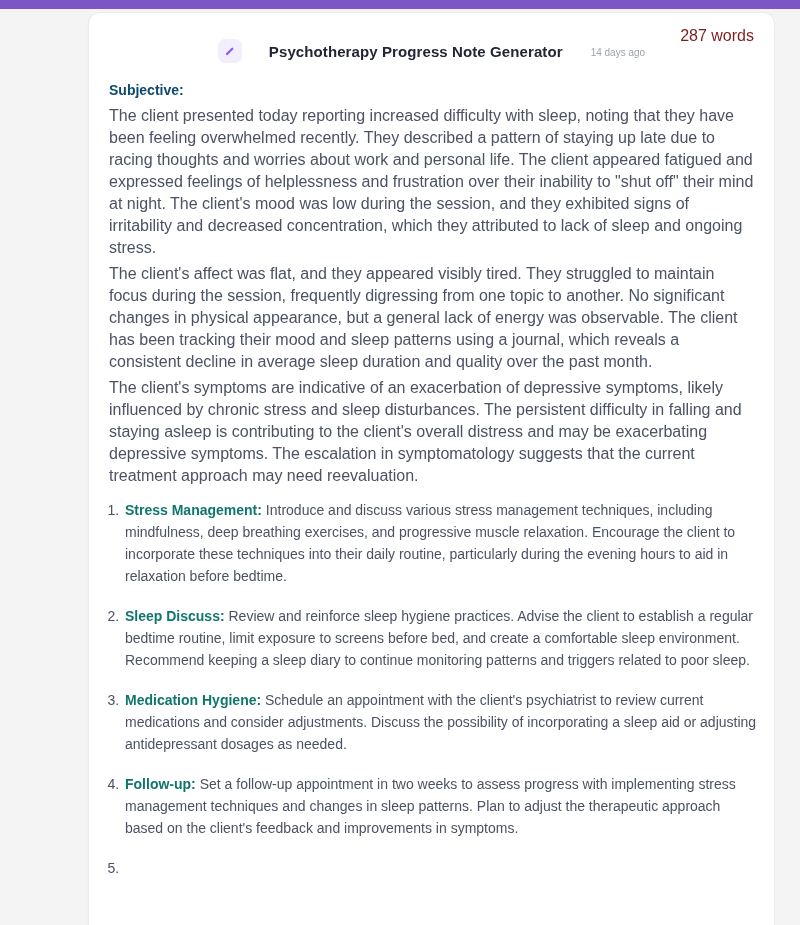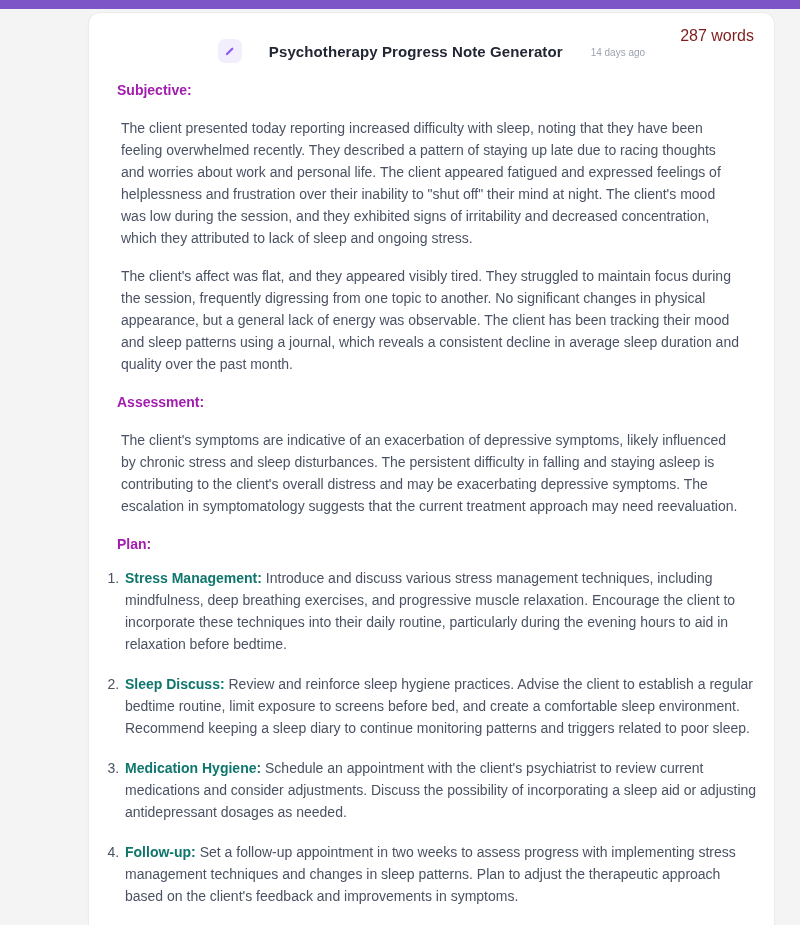--- a/index.html
+++ b/index.html
@@ -53,29 +53,29 @@
     color: #222634;
     letter-spacing: 0.1px;
   }
   .note-timestamp {
     font-size: 10px;
     color: #9ca3af;
     margin-left: 1px;
     padding-top: 2px;
   }
   .sec-h {
-    margin: 16px 0 3px 12px;
+    margin: 16px 0 3px 4px;
     font-size: 14px;
     line-height: 22px;
     font-weight: bold;
-    color: #a21caf;
+    color: #0c4a6e;
   }
   .body-p {
-    margin: 16px;
-    font-size: 14px;
+    margin: 4px;
+    font-size: 16px;
     line-height: 22px;
     color: #4a5263;
   }
   ol.plan-list {
     margin: 12px 0 0 0;
     padding-left: 18px;
   }
   ol.plan-list li {
     font-size: 14px;
     line-height: 22px;
@@ -107,24 +107,22 @@
     </span>
     <span class="note-title">Psychotherapy Progress Note Generator</span>
     <span class="note-timestamp">14 days ago</span>
   </div>
 
   <h3 class="sec-h">Subjective:</h3>
   <p class="body-p">The client presented today reporting increased difficulty with sleep, noting that they have been feeling overwhelmed recently. They described a pattern of staying up late due to racing thoughts and worries about work and personal life. The client appeared fatigued and expressed feelings of helplessness and frustration over their inability to "shut off" their mind at night. The client's mood was low during the session, and they exhibited signs of irritability and decreased concentration, which they attributed to lack of sleep and ongoing stress.</p>
 
   <p class="body-p">The client's affect was flat, and they appeared visibly tired. They struggled to maintain focus during the session, frequently digressing from one topic to another. No significant changes in physical appearance, but a general lack of energy was observable. The client has been tracking their mood and sleep patterns using a journal, which reveals a consistent decline in average sleep duration and quality over the past month.</p>
 
-  <h3 class="sec-h">Assessment:</h3>
   <p class="body-p">The client's symptoms are indicative of an exacerbation of depressive symptoms, likely influenced by chronic stress and sleep disturbances. The persistent difficulty in falling and staying asleep is contributing to the client's overall distress and may be exacerbating depressive symptoms. The escalation in symptomatology suggests that the current treatment approach may need reevaluation.</p>
 
-  <h3 class="sec-h">Plan:</h3>
   <ol class="plan-list">
     <li>
       <span class="li-label">Stress Management:</span>
       <span>Introduce and discuss various stress management techniques, including mindfulness, deep breathing exercises, and progressive muscle relaxation. Encourage the client to incorporate these techniques into their daily routine, particularly during the evening hours to aid in relaxation before bedtime.</span>
     </li>
     <li>
       <span class="li-label">Sleep Discuss:</span>
       <span>Review and reinforce sleep hygiene practices. Advise the client to establish a regular bedtime routine, limit exposure to screens before bed, and create a comfortable sleep environment. Recommend keeping a sleep diary to continue monitoring patterns and triggers related to poor sleep.</span>
     </li>
     <li>

